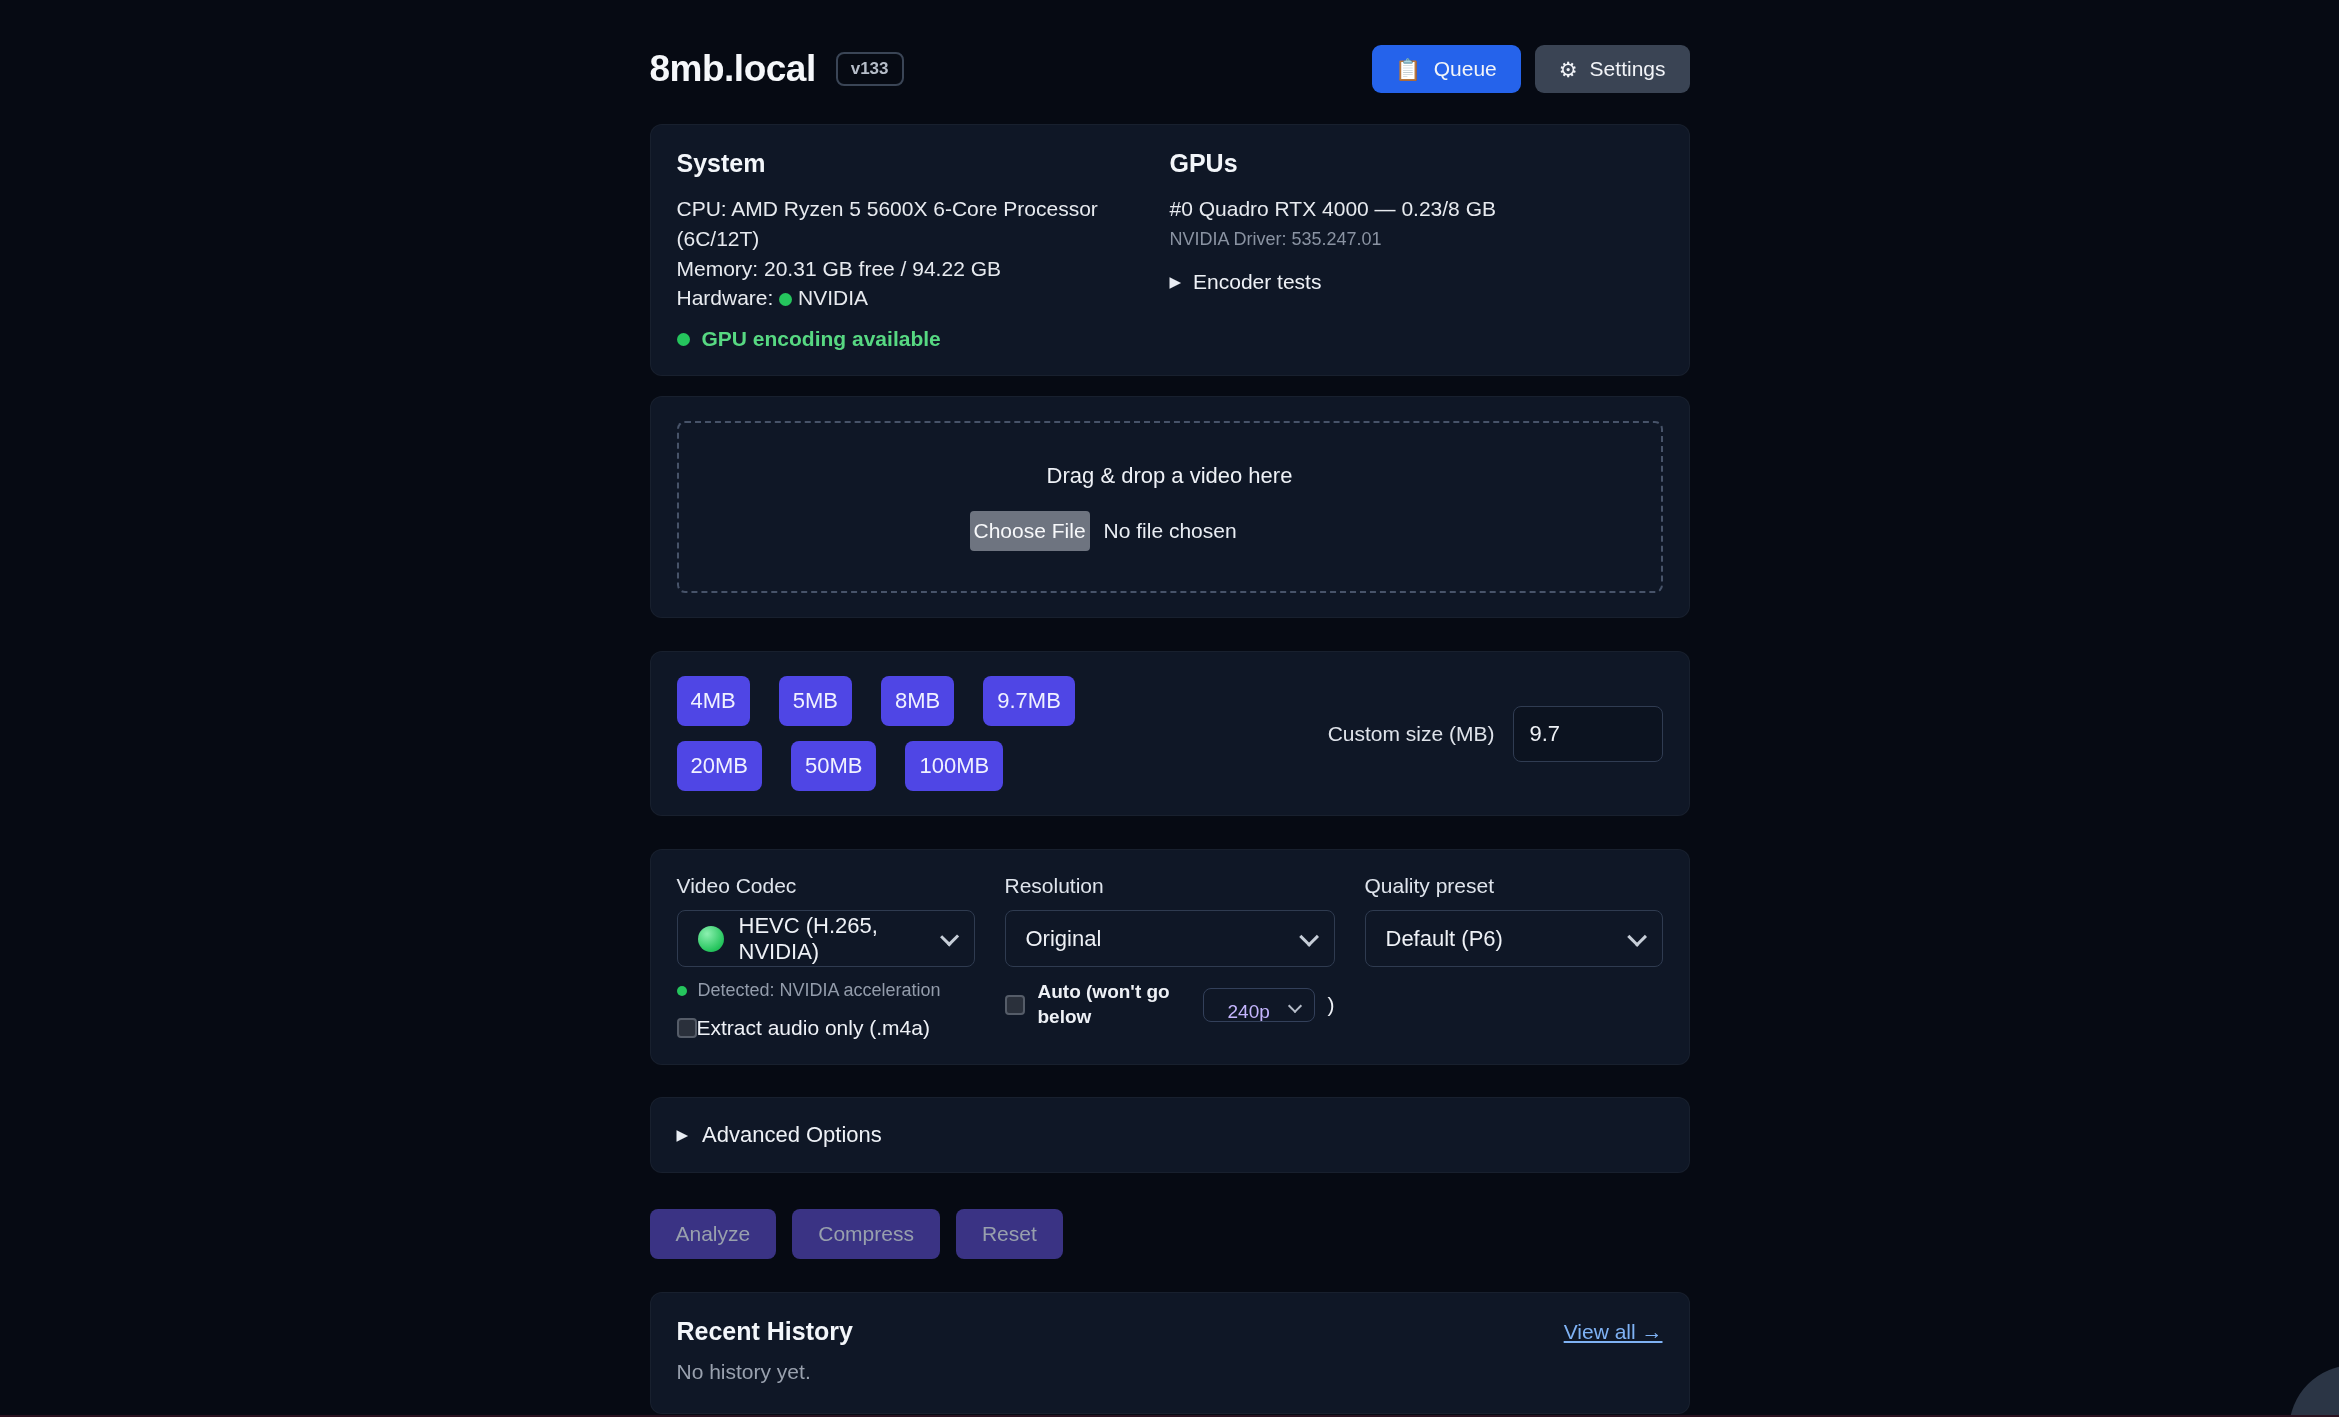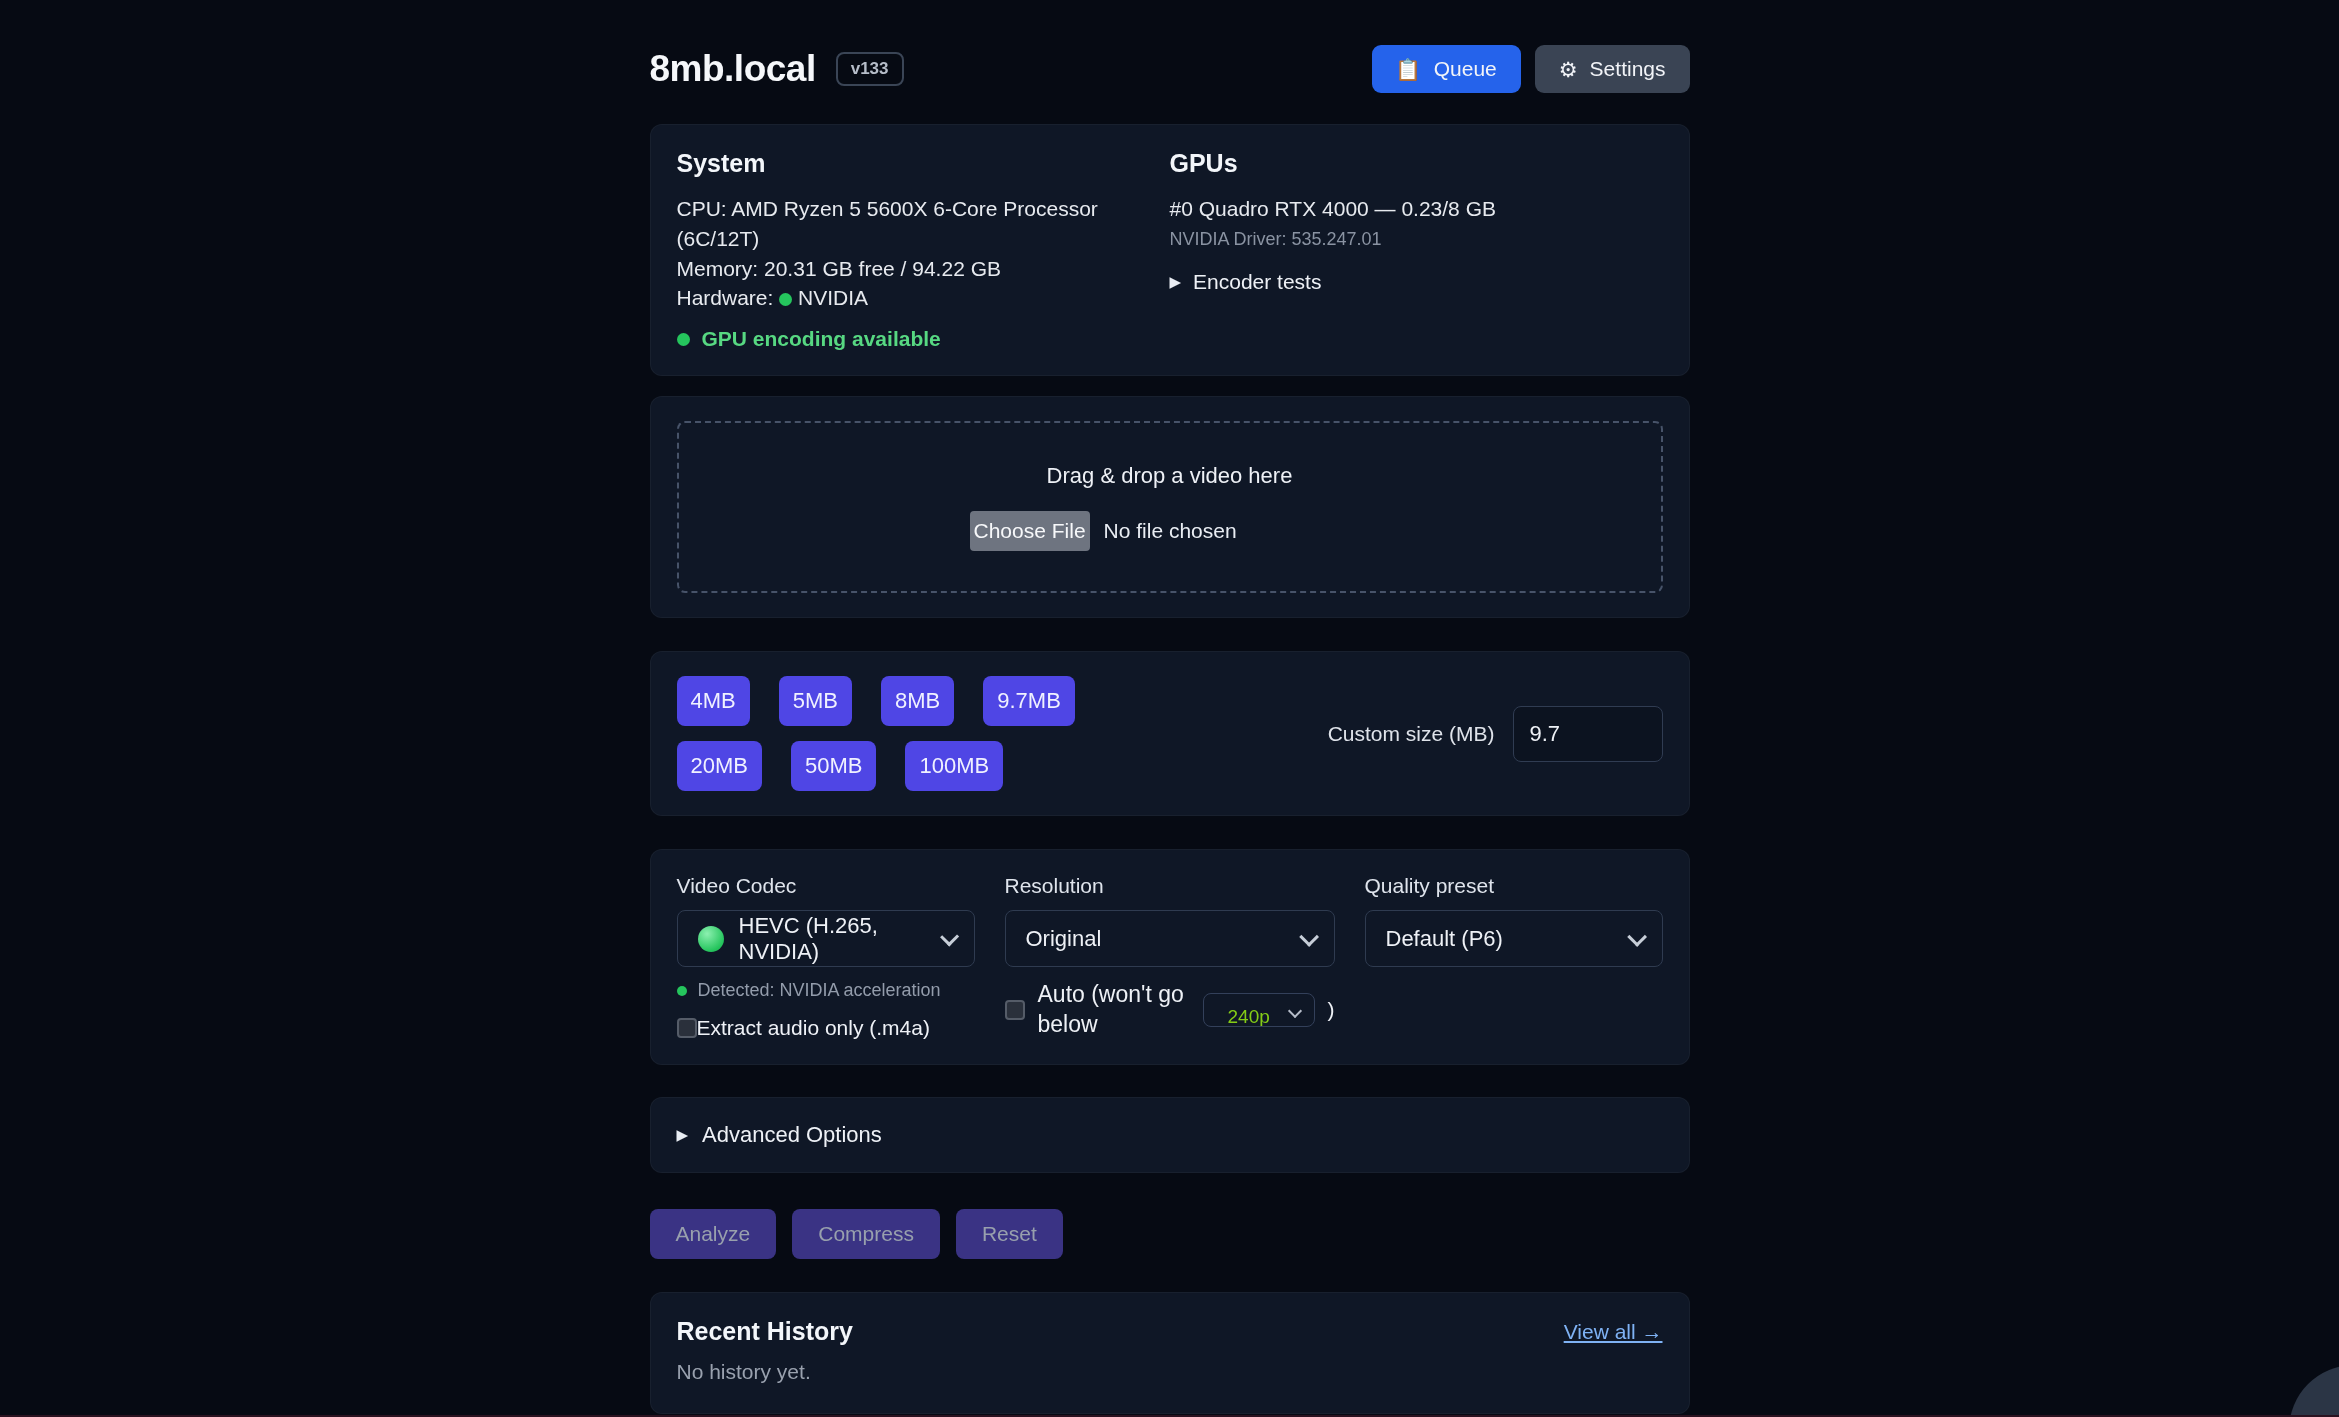--- a/index.html
+++ b/index.html
@@ -66,25 +66,25 @@
   .glossy{width:26px;height:26px;border-radius:50%;margin-right:15px;flex:0 0 auto;
           background:radial-gradient(circle at 35% 30%,#8cf0b0,#25c55d 70%,#1ca04c);}
   .hint-row{margin-top:13px;display:flex;align-items:center;gap:11px;
             font-size:18px;color:#939cab;}
   .hint-dot{width:10px;height:10px;border-radius:50%;background:#25c55d;}
   .check-row{margin-top:15px;display:flex;align-items:center;}
   .checkbox{width:20px;height:20px;box-sizing:border-box;background:#2a303b;
             border:2px solid #555c68;border-radius:4px;cursor:pointer;flex:0 0 auto;}
   .check-label{font-size:21px;color:#eef1f6;}
   .auto-row{margin-top:13px;display:flex;align-items:center;gap:13px;}
-  .auto-label{font-size:23px;color:#eef1f6;width:152px;line-height:1.3;}
+  .auto-label{font-size:19px;color:#eef1f6;width:152px;line-height:1.3;font-weight:bold;}
   .mini-select{position:relative;width:112px;height:34px;box-sizing:border-box;
                border:1px solid #33405a;border-radius:8px;overflow:hidden;cursor:pointer;
                flex:0 0 auto;}
-  .mini-text{position:absolute;left:24px;top:12px;font-size:19px;color:#84cc16;}
+  .mini-text{position:absolute;left:24px;top:12px;font-size:19px;color:#c4b5fd;}
   .mini-chev{position:absolute;right:14px;top:12px;width:8px;height:8px;
              border-right:2px solid #b6bdc9;border-bottom:2px solid #b6bdc9;
              transform:rotate(45deg);}
   .paren{font-size:21px;color:#eef1f6;}
 
   
   .adv-card{margin-top:32px;}
   .adv-summary{display:flex;align-items:center;gap:14px;font-size:22px;color:#eef1f6;
                cursor:pointer;user-select:none;}
 

